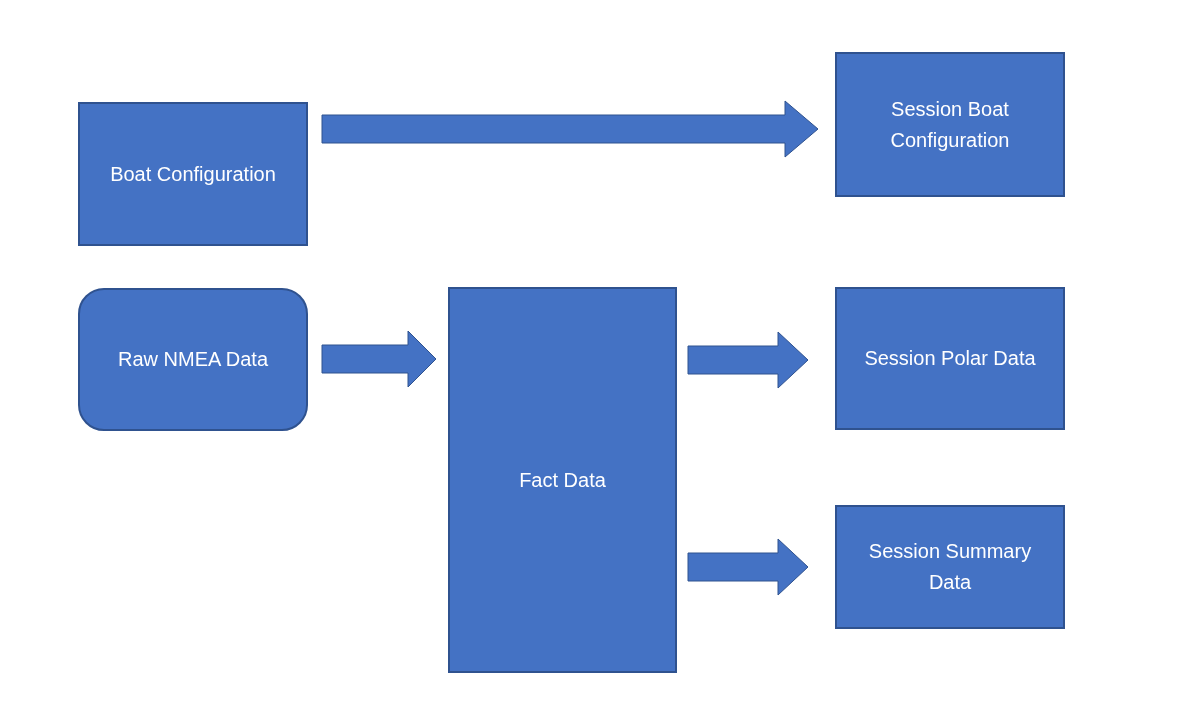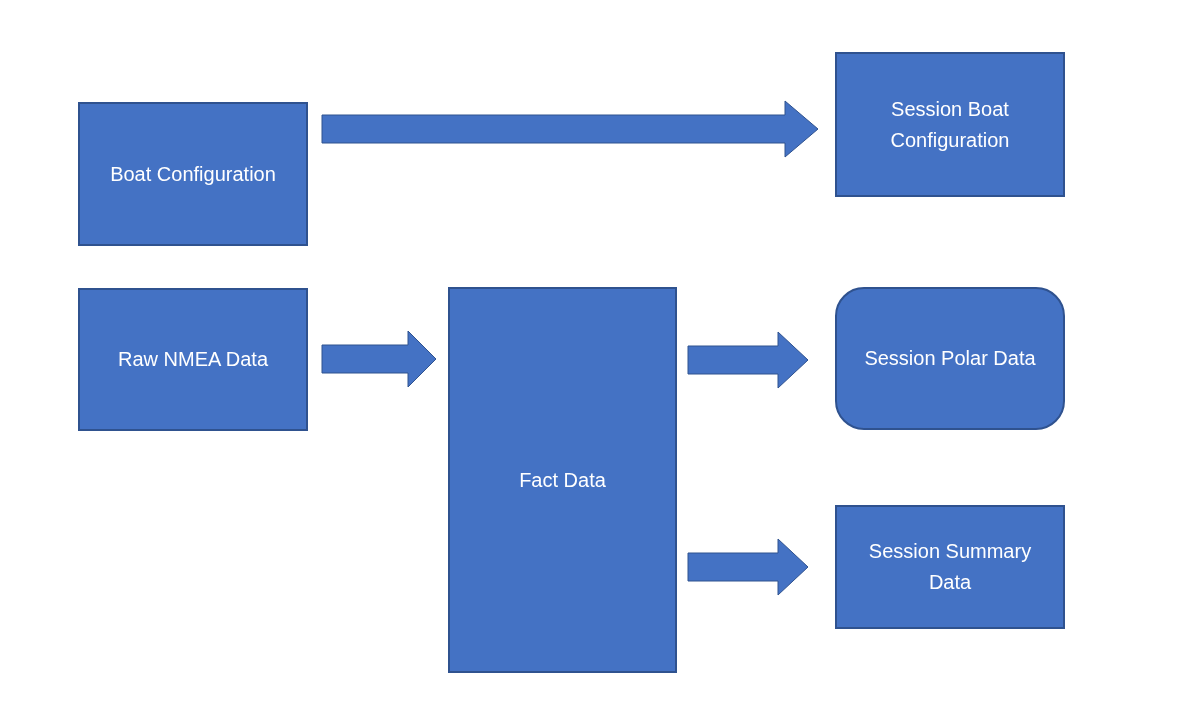--- a/index.html
+++ b/index.html
@@ -43,23 +43,23 @@
     color: var(--text-color);
     display: flex;
     align-items: center;
     justify-content: center;
     text-align: center;
     font-size: 20px;
     line-height: 1.55;
   }
   .node-boat-configuration      { left: 78px;  top: 62px;  width: 230px; height: 144px; padding: 0 8px; margin-top: 40px; }
   .node-timeslot-boat-config    { left: 835px; top: 52px;  width: 230px; height: 145px; padding: 0 30px; }
-  .node-raw-nmea-data           { left: 78px;  top: 288px; width: 230px; height: 143px; padding: 0 8px; }
+  .node-raw-nmea-data           { left: 78px;  top: 288px; width: 230px; height: 143px; padding: 0 8px; border-radius: 26px; }
   .node-fact-data               { left: 448px; top: 287px; width: 229px; height: 386px; padding: 0 15px; }
-  .node-session-polar-data      { left: 835px; top: 287px; width: 230px; height: 143px; padding: 0 24px; border-radius: 29px; }
+  .node-session-polar-data      { left: 835px; top: 287px; width: 230px; height: 143px; padding: 0 24px; }
   .node-session-summary-data    { left: 835px; top: 505px; width: 230px; height: 124px; padding: 0 26px; }
 </style>
 </head>
 <body>
 
 <div class="canvas">
 
   <svg class="arrow-layer" viewBox="0 0 1185 721" xmlns="http://www.w3.org/2000/svg">
     <polygon class="arrow" points="322,115 785,115 785,101 818,129 785,157 785,143 322,143"></polygon>
     <polygon class="arrow" points="322,345 408,345 408,331 436,359 408,387 408,373 322,373"></polygon>

